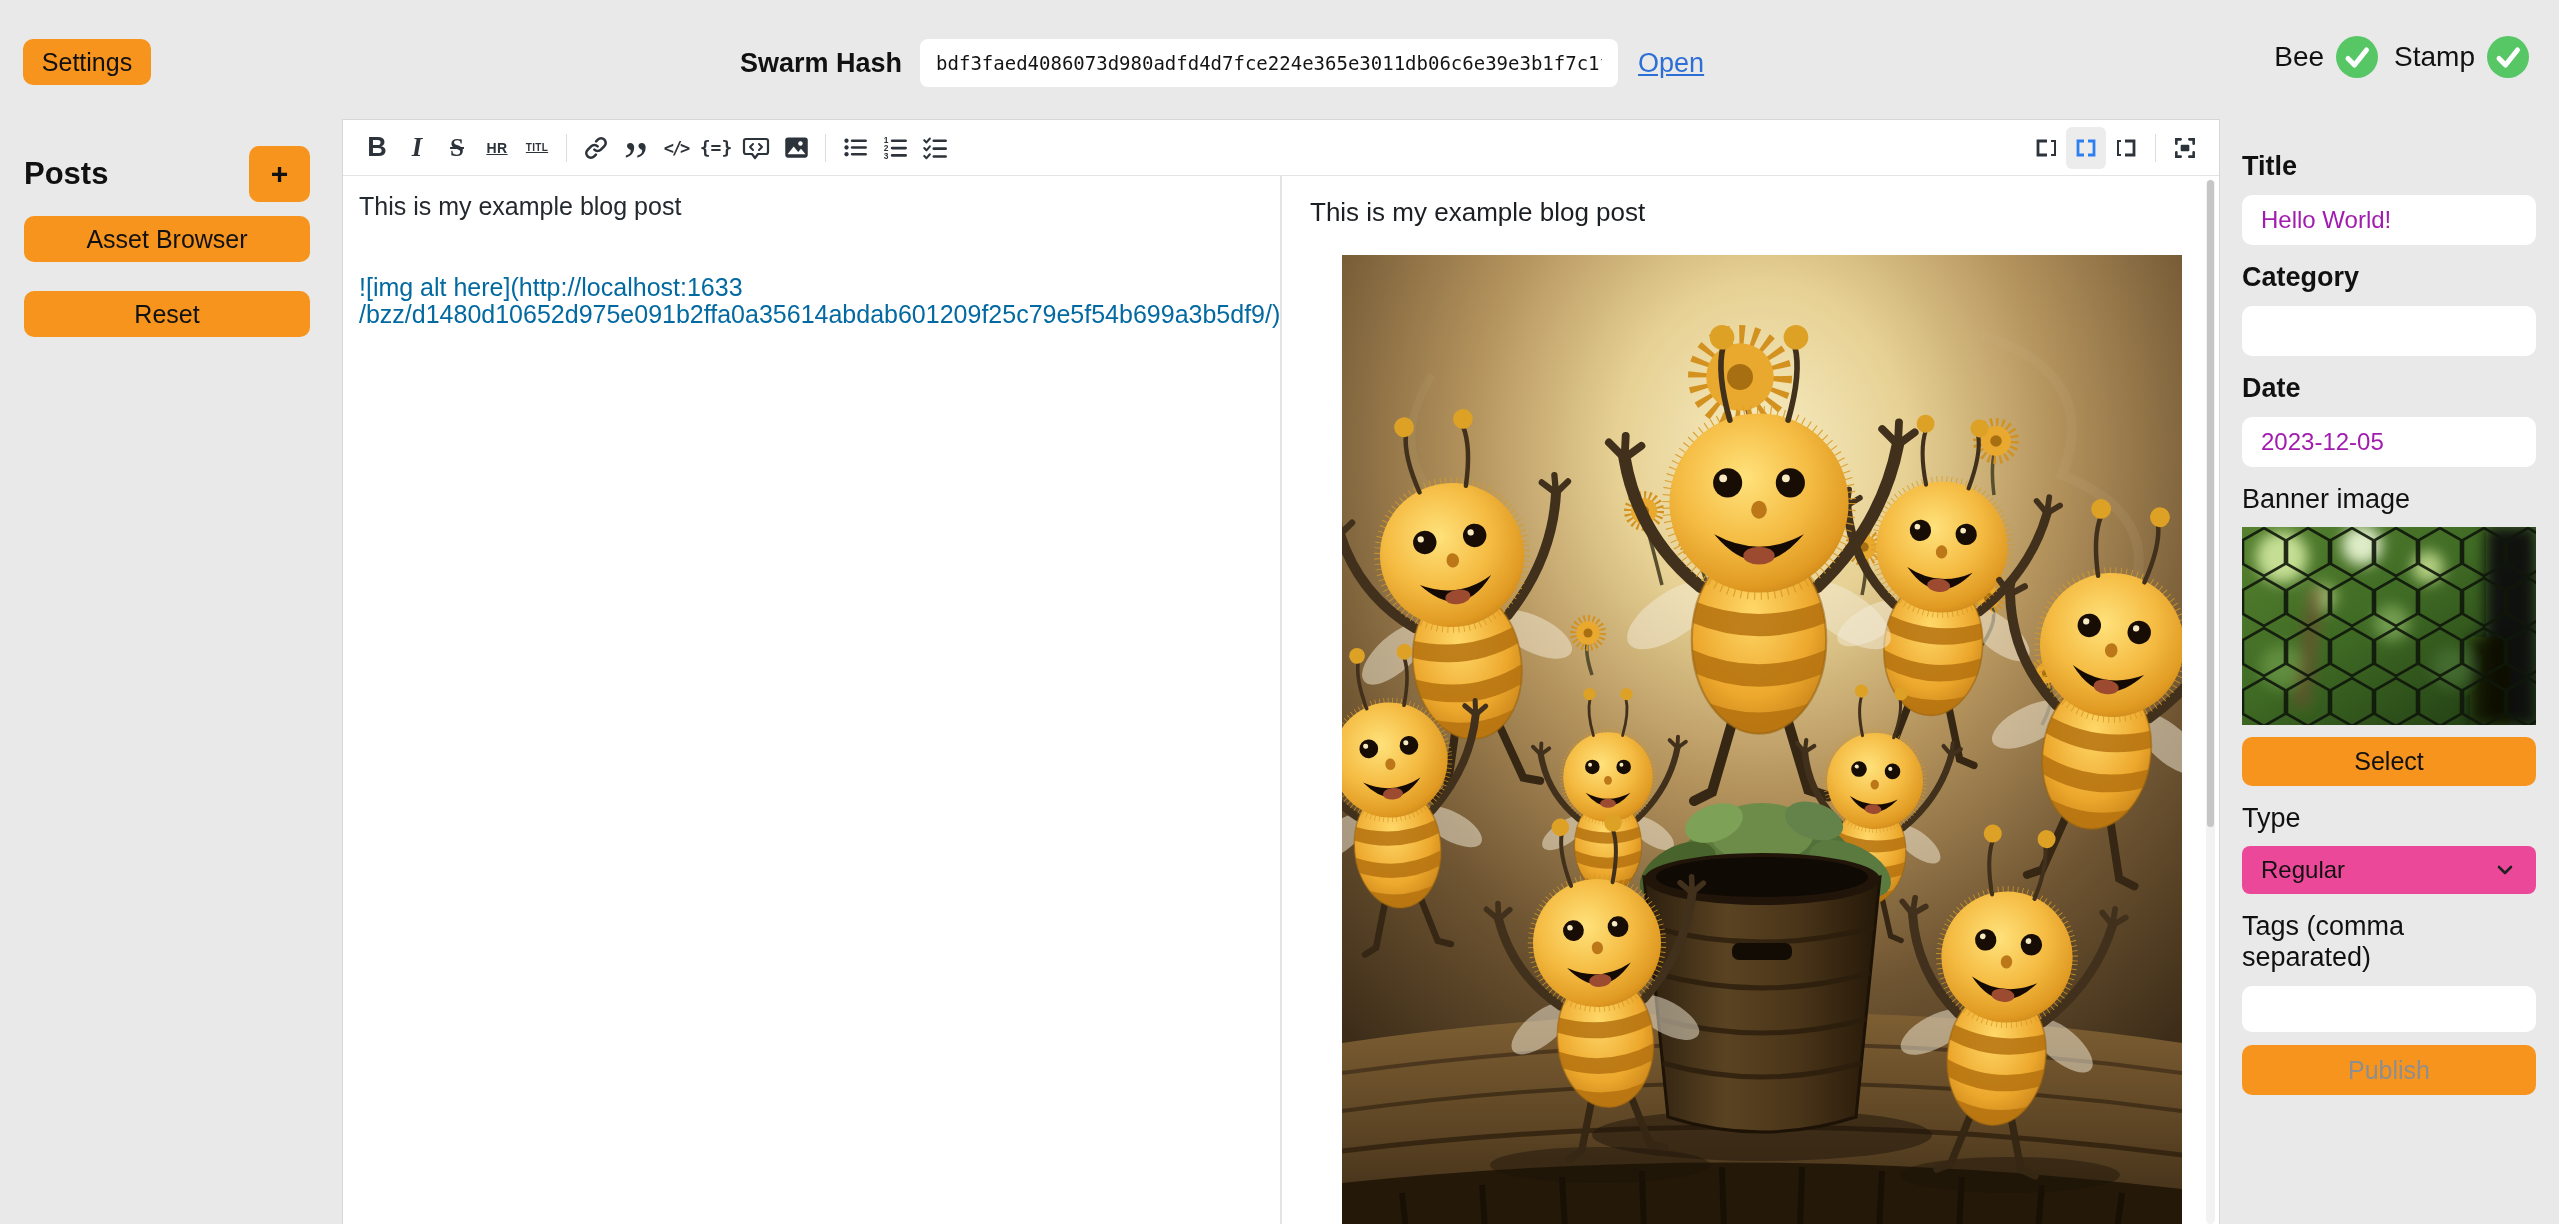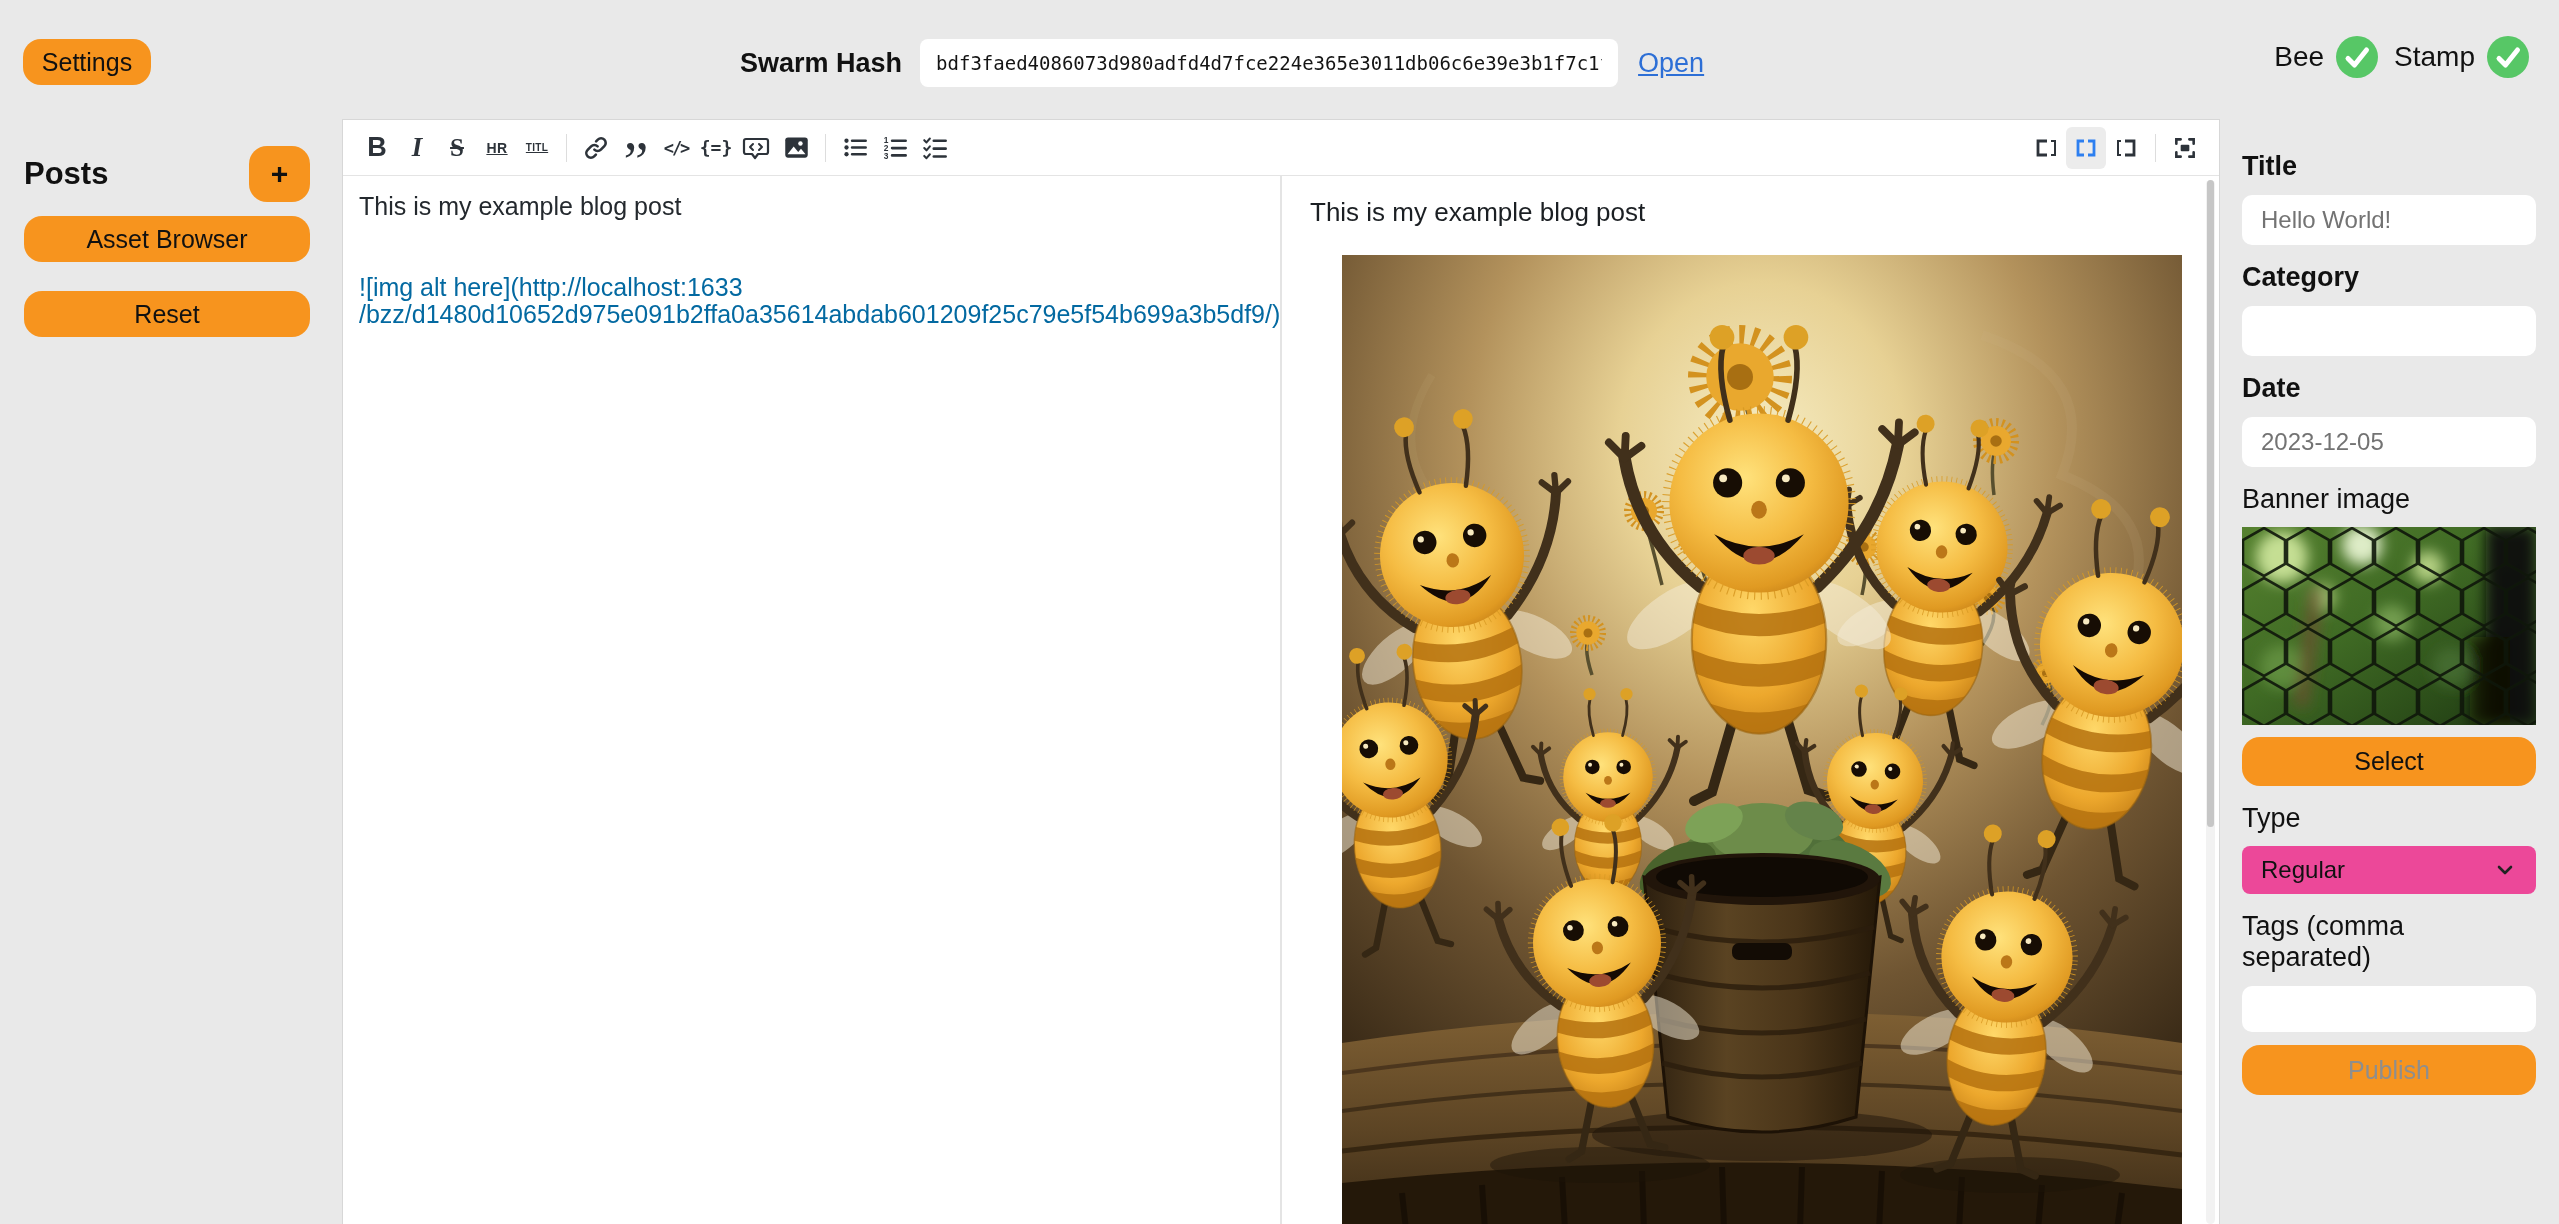--- a/index.html
+++ b/index.html
@@ -5,21 +5,21 @@
   * { box-sizing: border-box; }
   html,body { margin:0; padding:0; }
   body {
     width:2559px; height:1224px; position:relative; overflow:hidden;
     background:#e9e9e9; color:#111;
     font-family:"Liberation Sans", sans-serif;
   }
   
   .header { position:absolute; top:0; left:0; width:2559px; height:119px; }
   .btn-orange {
-    background:#f7941e; border:none; border-radius:18px; color:#111;
+    background:#f7941e; border:none; border-radius:10px; color:#111;
     font-family:"Liberation Sans", sans-serif; font-size:25px; cursor:pointer;
   }
   .settings-btn { position:absolute; left:23px; top:39px; width:128px; height:46px; }
   .hash-group { position:absolute; left:740px; top:38px; height:50px; display:flex; align-items:center; }
   .hash-label { font-size:27px; font-weight:bold; margin-right:18px; white-space:nowrap; }
   .hash-input {
     width:698px; height:48px; border:none; border-radius:8px; background:#fff;
     font-family:"DejaVu Sans Mono", monospace; font-size:19px; padding:0 16px;
     color:#141414; outline:none; white-space:nowrap; overflow:hidden;
   }
@@ -68,21 +68,21 @@
   .preview p { margin:0 0 27px 0; font-size:26px; color:#1b1f23; }
   .post-img { display:block; margin-left:32px; width:840px; height:975px; background:#6b5836; }
   .pv-scroll { position:absolute; top:4px; right:4px; bottom:0; width:9px; border-radius:5px; background:#f2f2f2; }
   .pv-thumb { position:absolute; top:0; left:1px; width:7px; height:62%; border-radius:4px; background:#c6c6c6; }
   
   .right-panel { position:absolute; left:2220px; right:0; top:119px; bottom:0; padding:0 23px 0 22px; }
   .rp-label { font-size:27px; margin:0; display:block; }
   .rp-label.bold { font-weight:bold; }
   .rp-input {
     width:100%; height:50px; border:none; border-radius:10px; background:#fff;
-    font-size:24px; padding:0 19px; outline:none; color:#737373;
+    font-size:24px; padding:0 19px; outline:none; color:#a21caf;
     font-family:"Liberation Sans", sans-serif;
   }
   .mt-title { margin-top:32px; } .mt-field { margin-top:13px; } .mt-label { margin-top:17px; }
   .banner-thumb { display:block; width:294px; height:198px; margin-top:12px; }
   .select-btn { display:block; width:100%; height:49px; margin-top:12px; }
   .type-select {
     margin-top:12px; height:48px; background:#ec4899; border-radius:8px;
     display:flex; align-items:center; justify-content:space-between; padding:0 19px;
     font-size:24px; cursor:pointer;
   }

